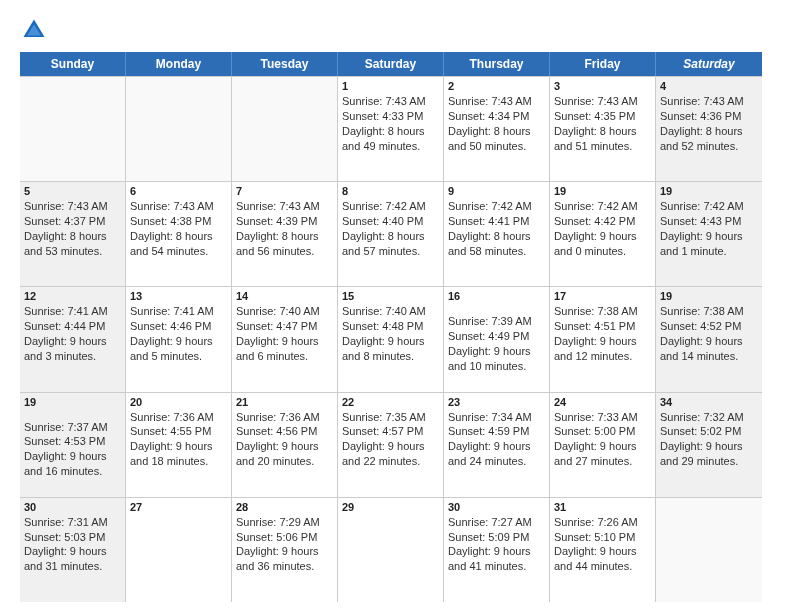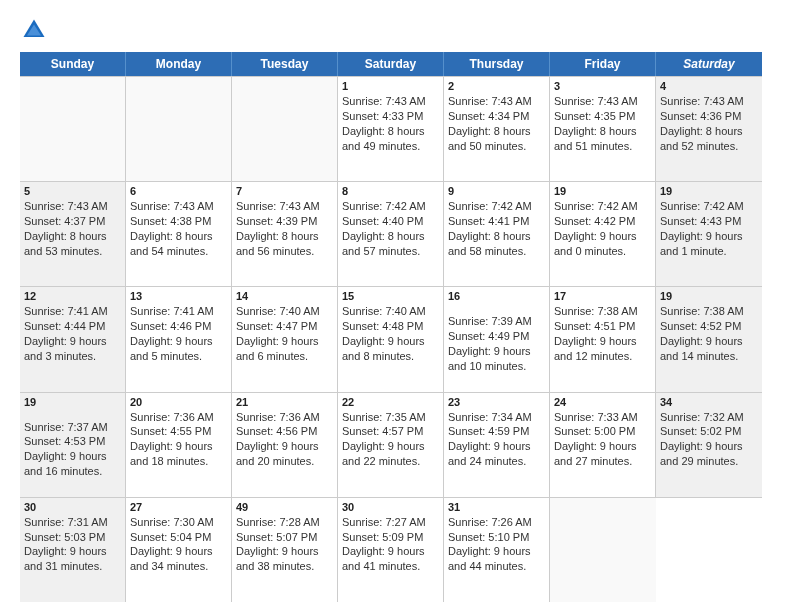--- a/index.html
+++ b/index.html
@@ -308,29 +308,29 @@
         </div>
         <div class="cal-week">
           <div class="cal-cell shaded">
             <div class="day-num">30</div>
             <div class="cell-text" style="white-space: pre-line;">Sunrise: 7:31 AM
 Sunset: 5:03 PM
 Daylight: 9 hours and 31 minutes.</div>
           </div>
           <div class="cal-cell">
             <div class="day-num">27</div>
-            <div class="cell-text" style="white-space: pre-line;">Sunrise: 7:30 AM
-Sunset: 5:04 PM
-Daylight: 9 hours and 34 minutes.</div>
-          </div>
-          <div class="cal-cell">
-            <div class="day-num">49</div>
-            <div class="cell-text" style="white-space: pre-line;">Sunrise: 7:28 AM
-Sunset: 5:07 PM
-Daylight: 9 hours and 38 minutes.</div>
+          </div>
+          <div class="cal-cell">
+            <div class="day-num">28</div>
+            <div class="cell-text" style="white-space: pre-line;">Sunrise: 7:29 AM
+Sunset: 5:06 PM
+Daylight: 9 hours and 36 minutes.</div>
+          </div>
+          <div class="cal-cell">
+            <div class="day-num">29</div>
           </div>
           <div class="cal-cell">
             <div class="day-num">30</div>
             <div class="cell-text" style="white-space: pre-line;">Sunrise: 7:27 AM
 Sunset: 5:09 PM
 Daylight: 9 hours and 41 minutes.</div>
           </div>
           <div class="cal-cell">
             <div class="day-num">31</div>
             <div class="cell-text" style="white-space: pre-line;">Sunrise: 7:26 AM

